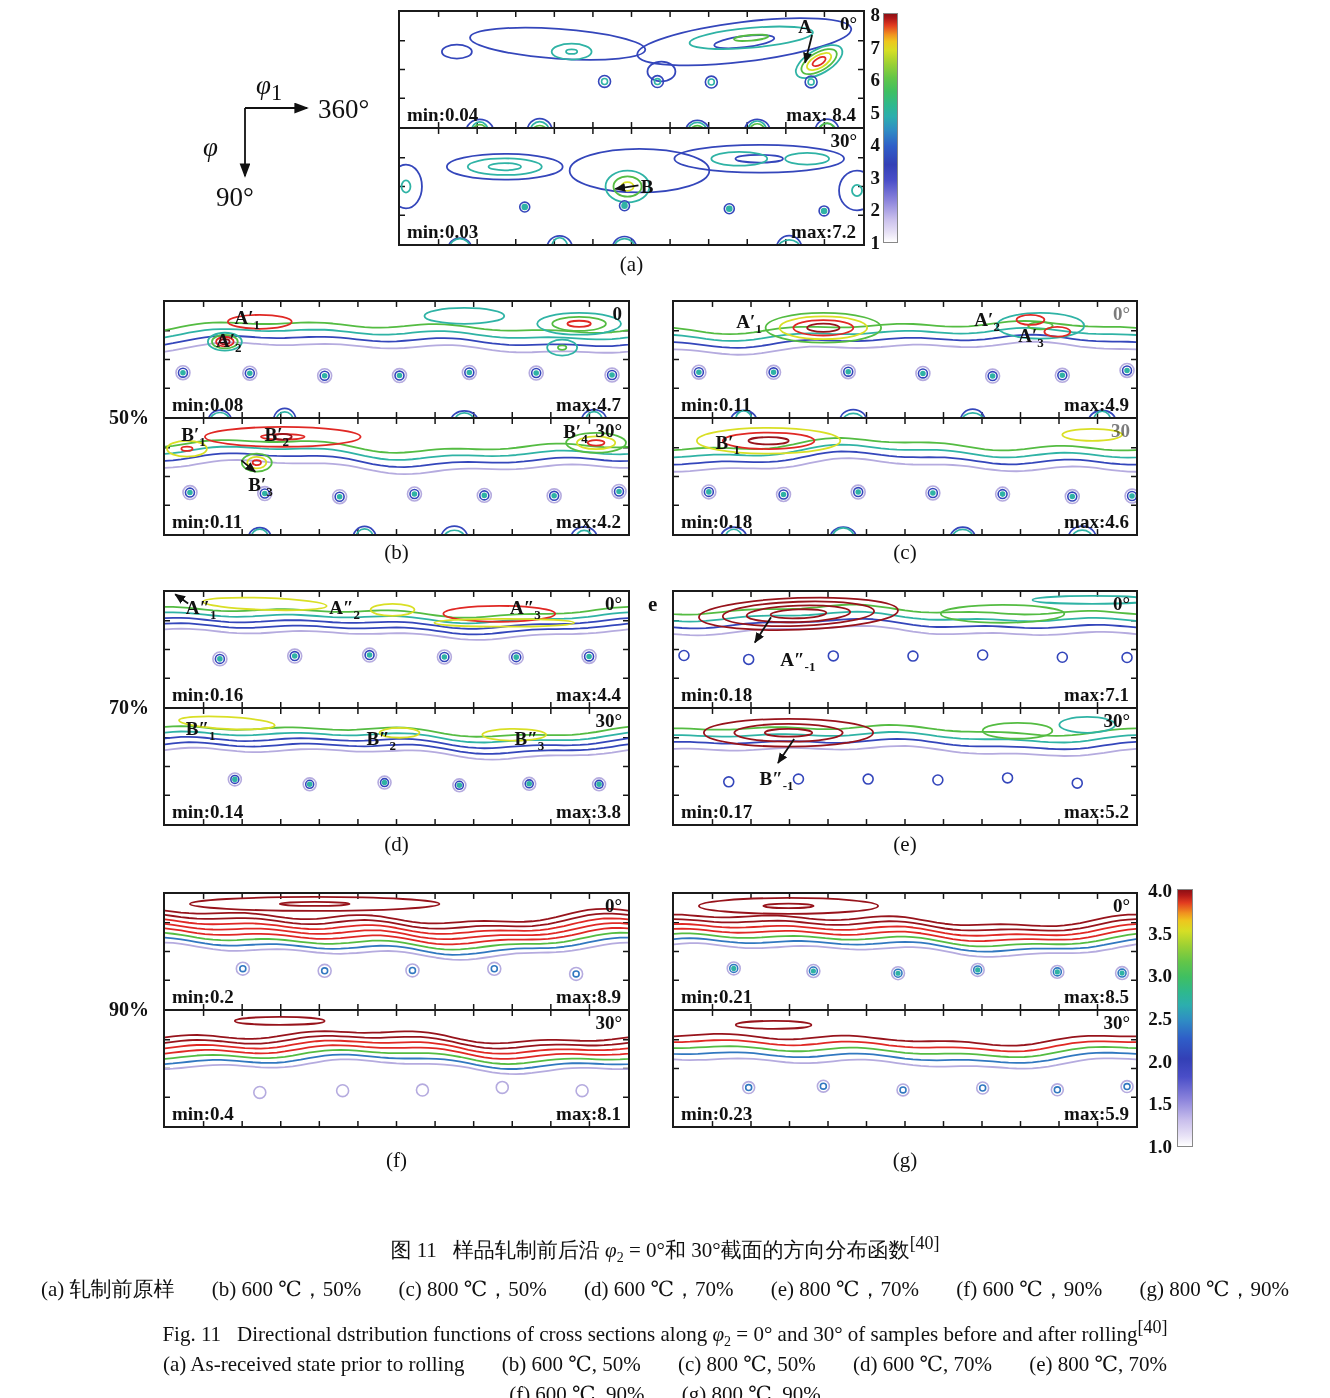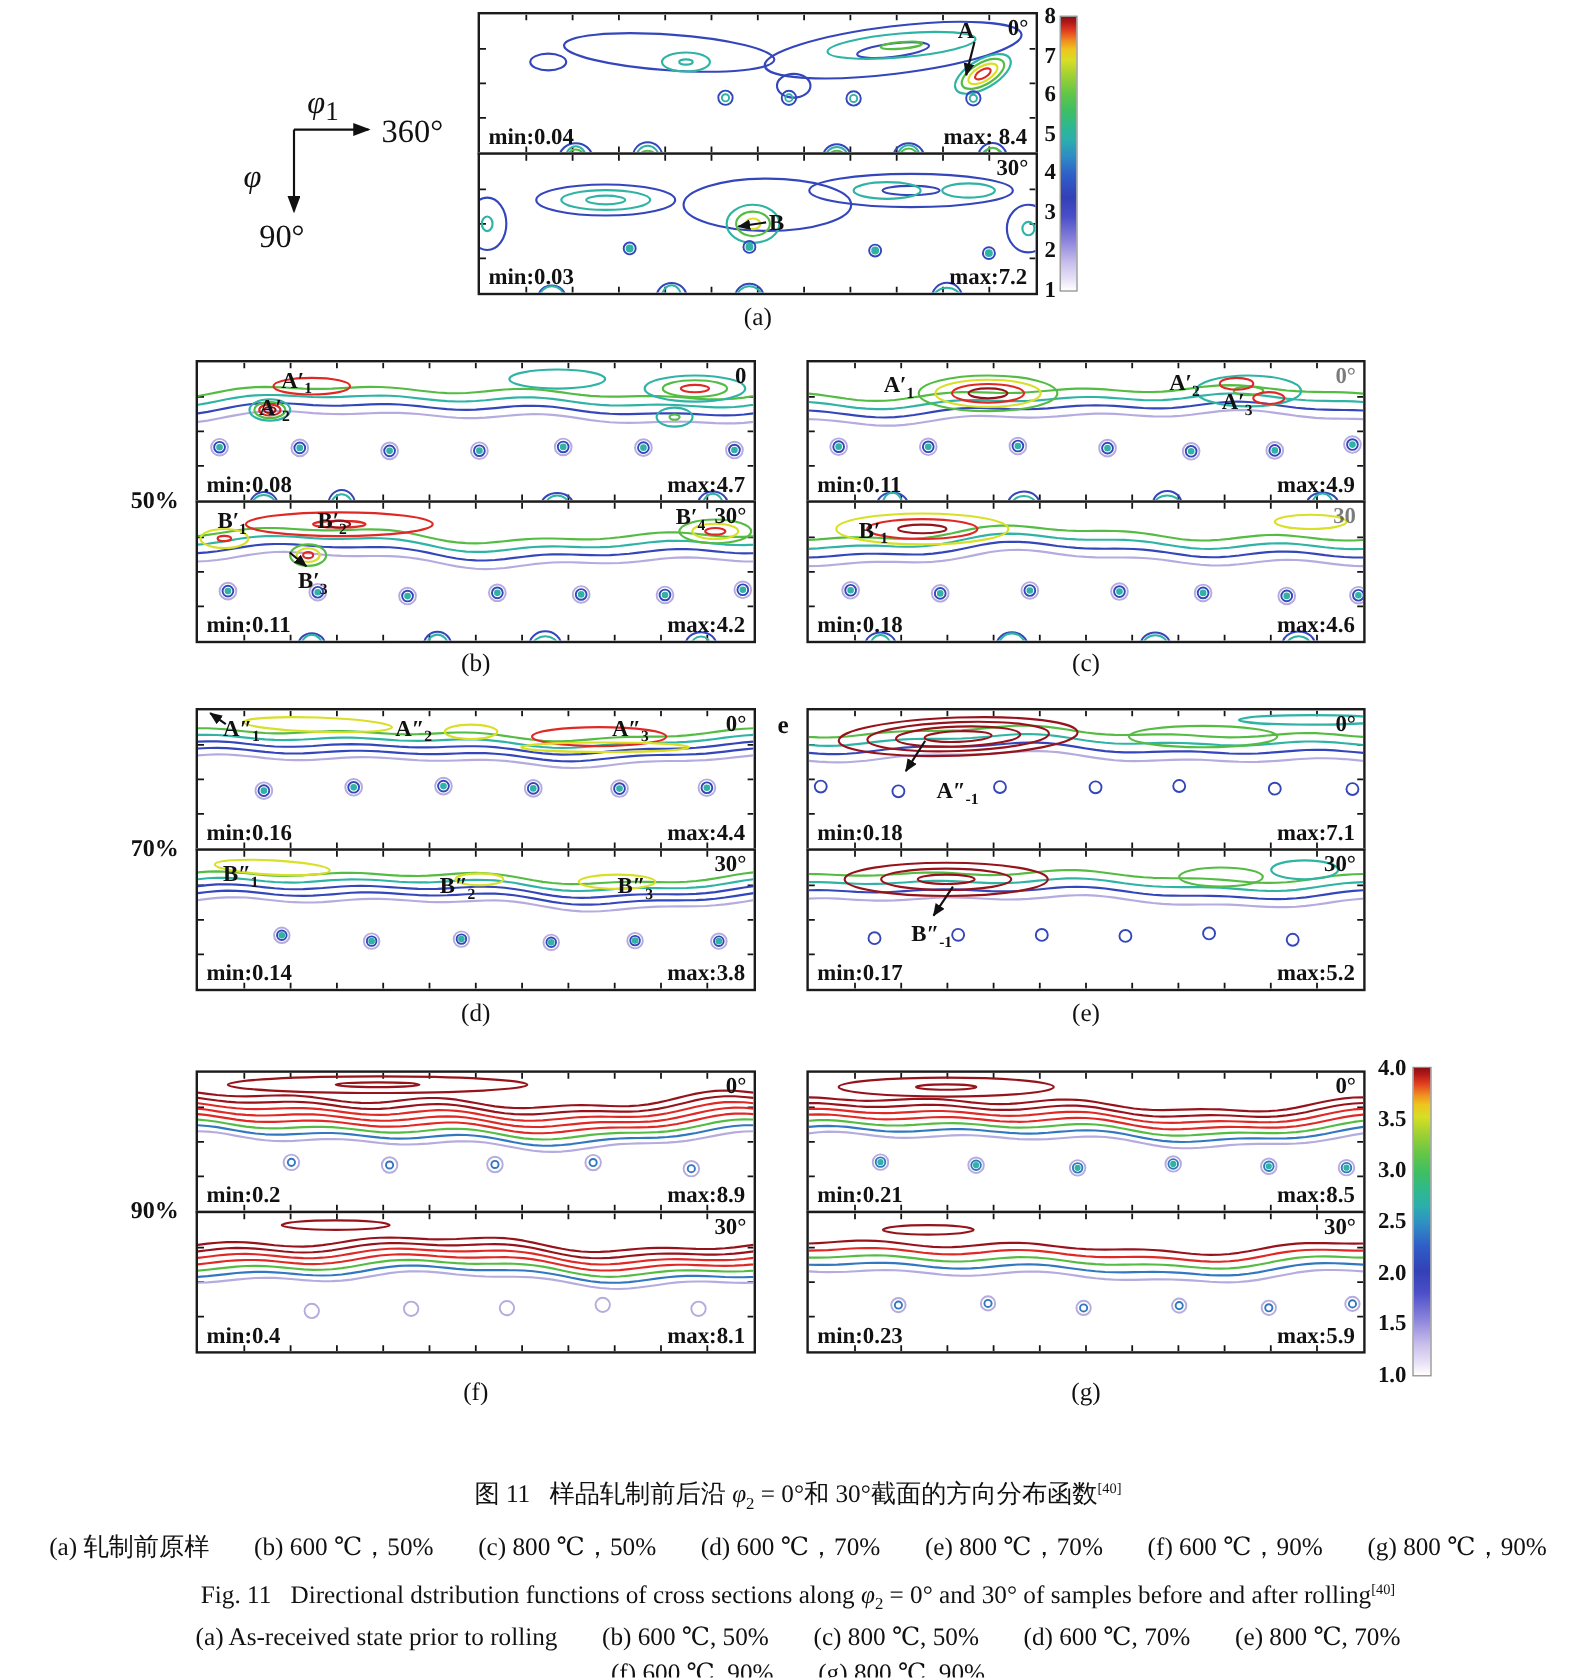--- a/index.html
+++ b/index.html
@@ -23,21 +23,21 @@
     background:linear-gradient(to top,#ffffff 0%,#e8e2f6 4%,#c9bfec 10%,#8d85dc 18%,#4a4ec8 27%,
       #3340b6 34%,#2f5ec8 42%,#2f8cc4 49%,#2caeae 55%,#2eb88e 60%,#3fbf62 66%,#63c648 72%,
       #9ad034 78%,#d6de25 84%,#eec61e 88%,#f0921f 91%,#e23c20 95%,#b01818 98%,#8c1014 100%);}
   .cbar .tick{position:absolute;left:0;text-align:right;font-size:19px;font-weight:bold;
     transform:translateY(-50%);line-height:1;}
   .axis-arrows{position:absolute;overflow:visible;}
   .axislab{position:absolute;font-size:27px;line-height:1;white-space:nowrap;}
   .phi{font-style:italic;}
   .capline{position:absolute;left:0;width:1330px;text-align:center;font-size:21px;line-height:1.25;white-space:nowrap;}
   .capline .item{display:inline-block;margin:0 16px;}
-  .capline sup{font-size:12px;}
+  .capline sup{font-size:18px;}
   .capline sub{font-size:14px;}
   .stray{position:absolute;font-size:21px;font-weight:bold;}
 </style>
 </head>
 <body>
 
 <svg class="axis-arrows" style="left:195px;top:66px;width:140px;height:150px" viewBox="0 0 140 150">
   <defs>
     <marker id="axh" markerWidth="9" markerHeight="9" refX="7" refY="3" orient="auto">
         <path d="M0,0 L8,3 L0,6 z" fill="#111"></path>

